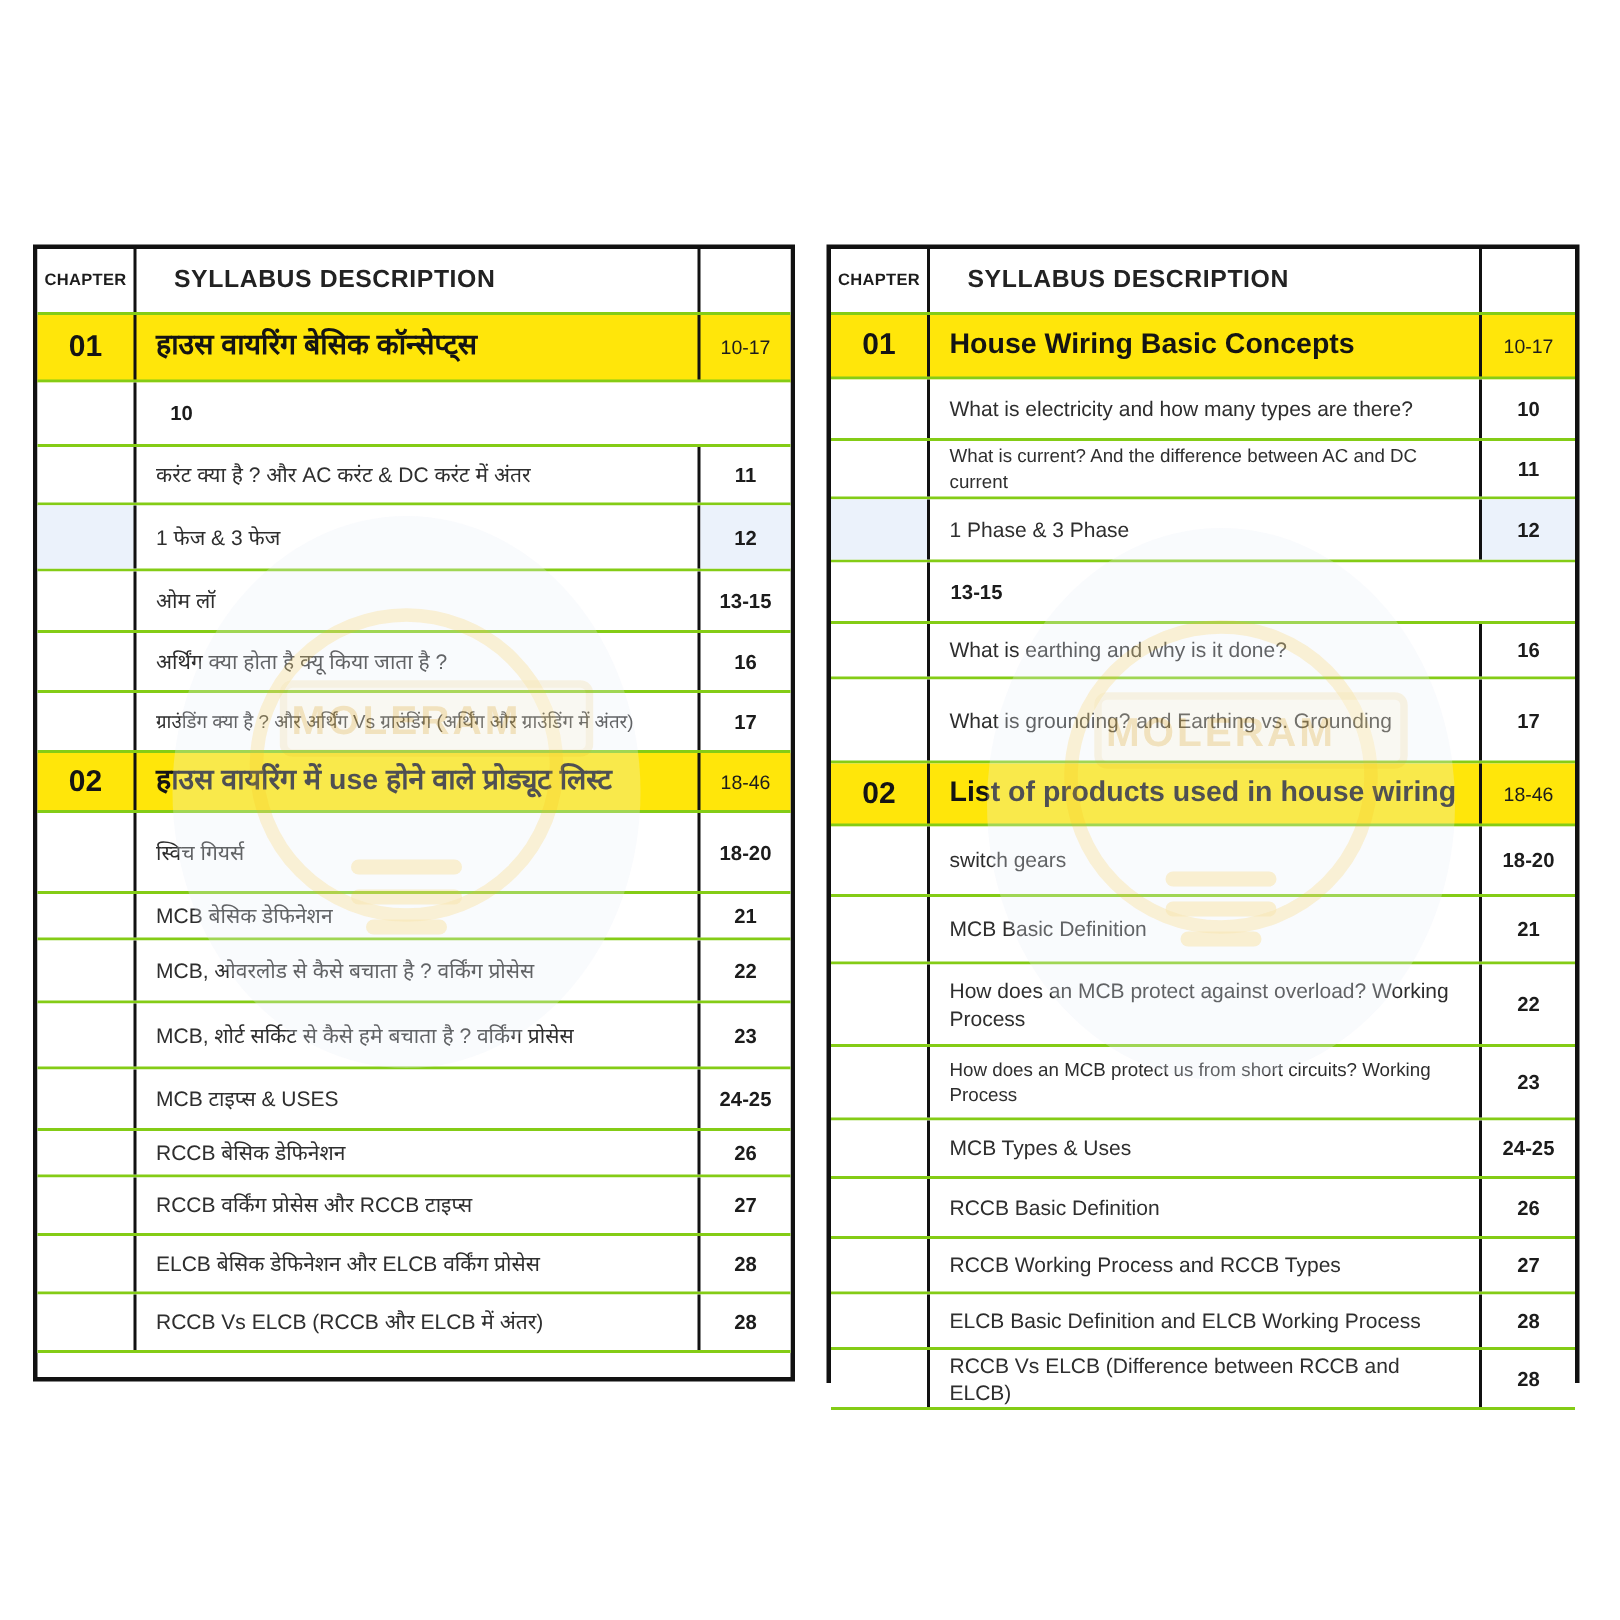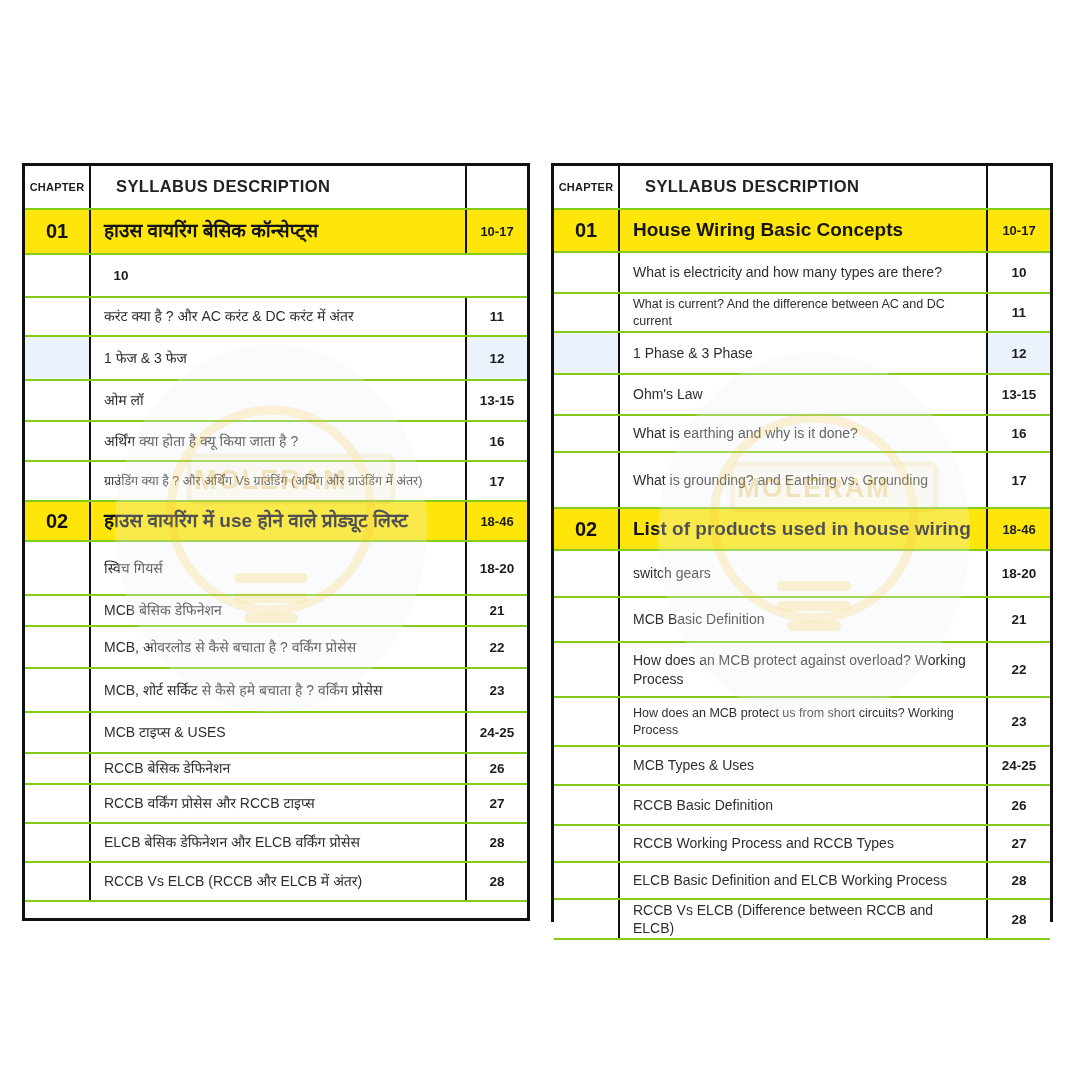--- a/index.html
+++ b/index.html
@@ -29,21 +29,21 @@
   .t-right .col-pg{width:62px;}
 
   
   .hdr .col-ch{font-weight:800;font-size:11px;letter-spacing:.2px;color:#1c1c1c;}
   .hdr .col-desc{font-weight:800;font-size:16.5px;letter-spacing:.4px;color:#222;padding-left:25px;}
 
   
   .chapter-row{background:#FFE60A;}
   .chapter-row .col-ch{font-weight:800;font-size:20px;color:#141414;}
   .chapter-row .col-desc{font-weight:800;font-size:19px;color:#141414;}
-  .chapter-row .col-pg{font-size:13px;font-weight:700;}
+  .chapter-row .col-pg{font-size:13px;font-weight:400;}
 
   
   .hl-row .col-ch,.hl-row .col-pg{background:#EBF2FB;}
 
   .small .col-desc{font-size:12.5px;}
 
   
   .wm{position:absolute;z-index:3;pointer-events:none;opacity:.5;}
   .t-left .wm{left:86px;top:172px;}
   .t-right .wm{left:100px;top:180px;}
@@ -202,21 +202,20 @@
     </div>
 
     <div class="row hl-row" style="height:42px">
       <div class="cell col-ch"></div>
       <div class="cell col-desc">1 Phase &amp; 3 Phase</div>
       <div class="cell col-pg">12</div>
     </div>
 
     <div class="row" style="height:41px">
       <div class="cell col-ch"></div>
-      <div class="cell col-desc">Ohm's Law</div>
       <div class="cell col-pg">13-15</div>
     </div>
 
     <div class="row" style="height:37px">
       <div class="cell col-ch"></div>
       <div class="cell col-desc">What is earthing and why is it done?</div>
       <div class="cell col-pg">16</div>
     </div>
 
     <div class="row" style="height:56px">

